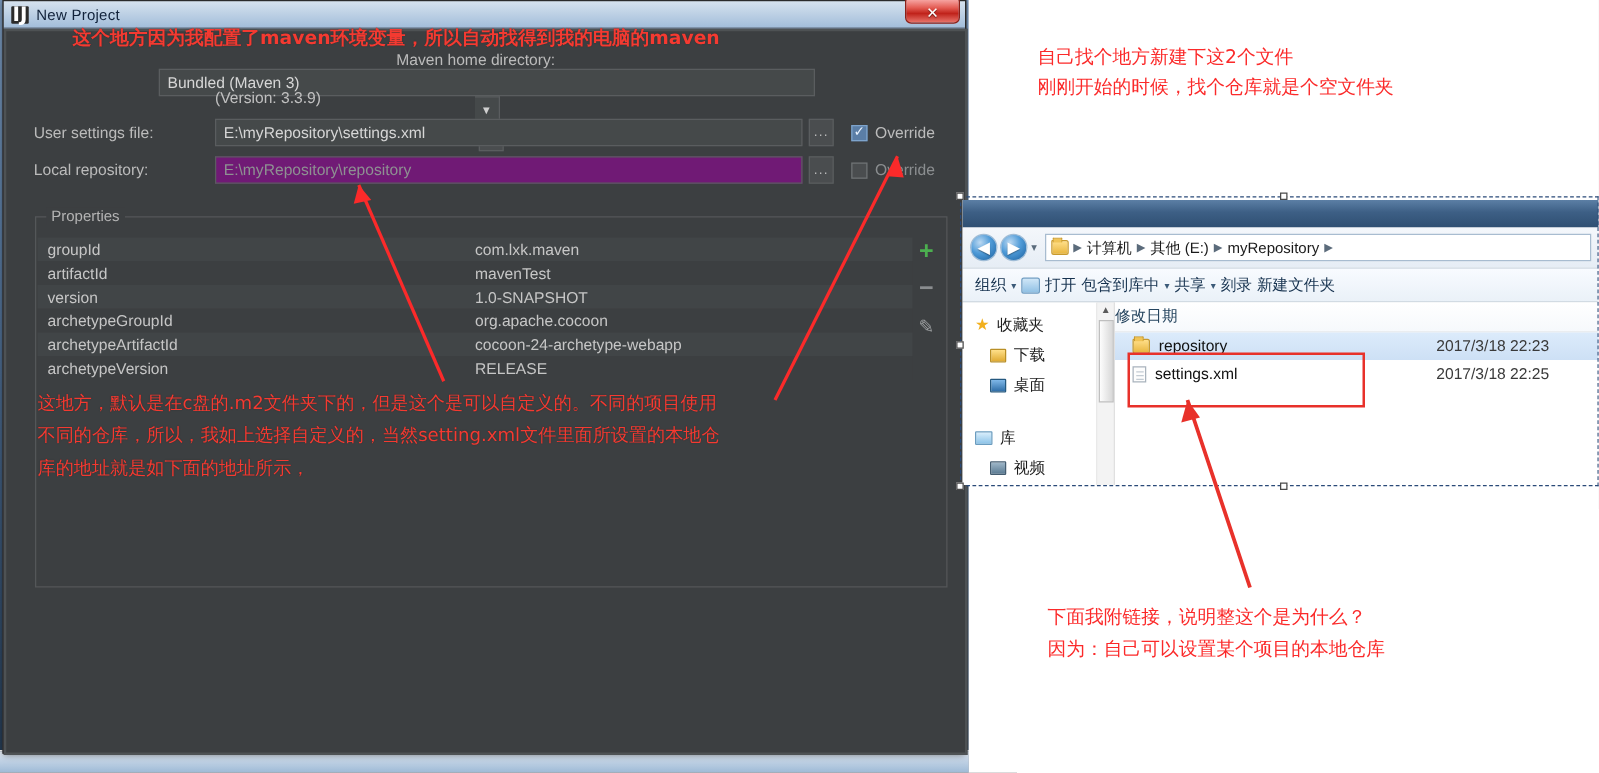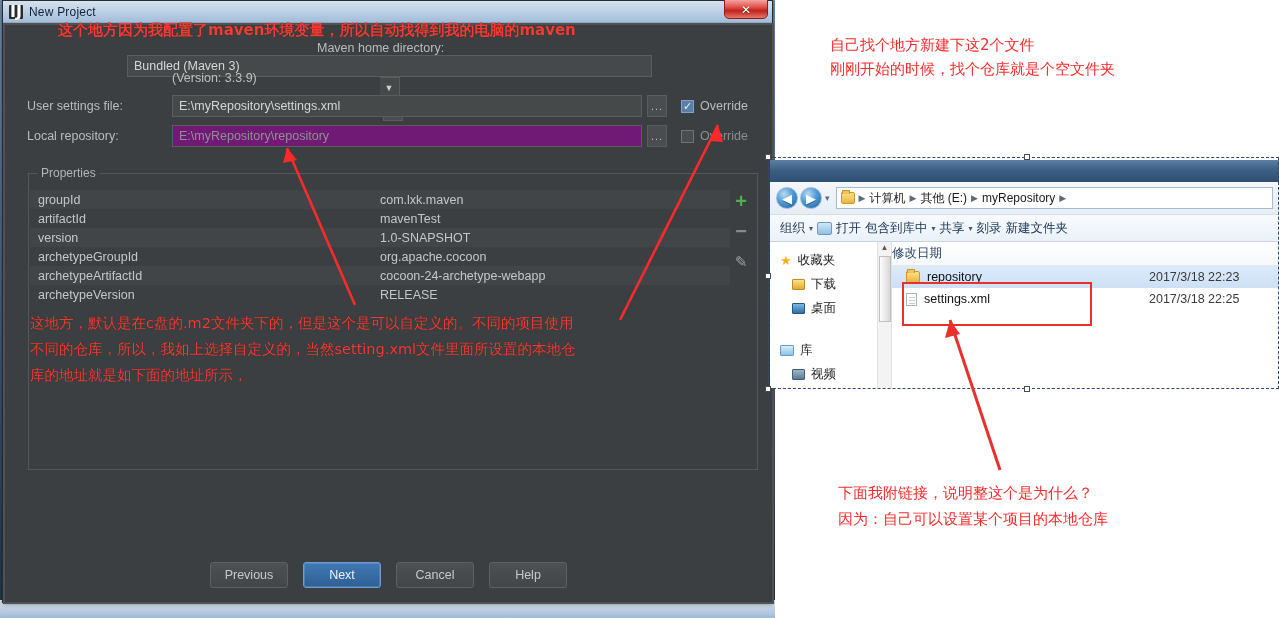--- a/index.html
+++ b/index.html
@@ -334,26 +334,20 @@
           </div>
           <div class="sidebtn">
             <span class="minus-icon">−</span>
           </div>
           <div class="sidebtn">
             <span class="pencil-icon">✎</span>
           </div>
         </div>
       </div>
 
-      <div class="btn-bar">
-        <div class="ibtn">Previous</div>
-        <div class="ibtn primary">Next</div>
-        <div class="ibtn">Cancel</div>
-        <div class="ibtn">Help</div>
-      </div>
 
     </div>
   </div>
 
   <div class="anno on-dark" style="left:58px; top:19px; font-size:15px; font-weight:bold;">这个地方因为我配置了maven环境变量，所以自动找得到我的电脑的maven</div>
 
   <div class="anno on-dark" style="left:30px; top:310px; font-size:14.5px; line-height:26px;">这地方，默认是在c盘的.m2文件夹下的，但是这个是可以自定义的。不同的项目使用
 不同的仓库，所以，我如上选择自定义的，当然setting.xml文件里面所设置的本地仓
 库的地址就是如下面的地址所示，</div>
 

